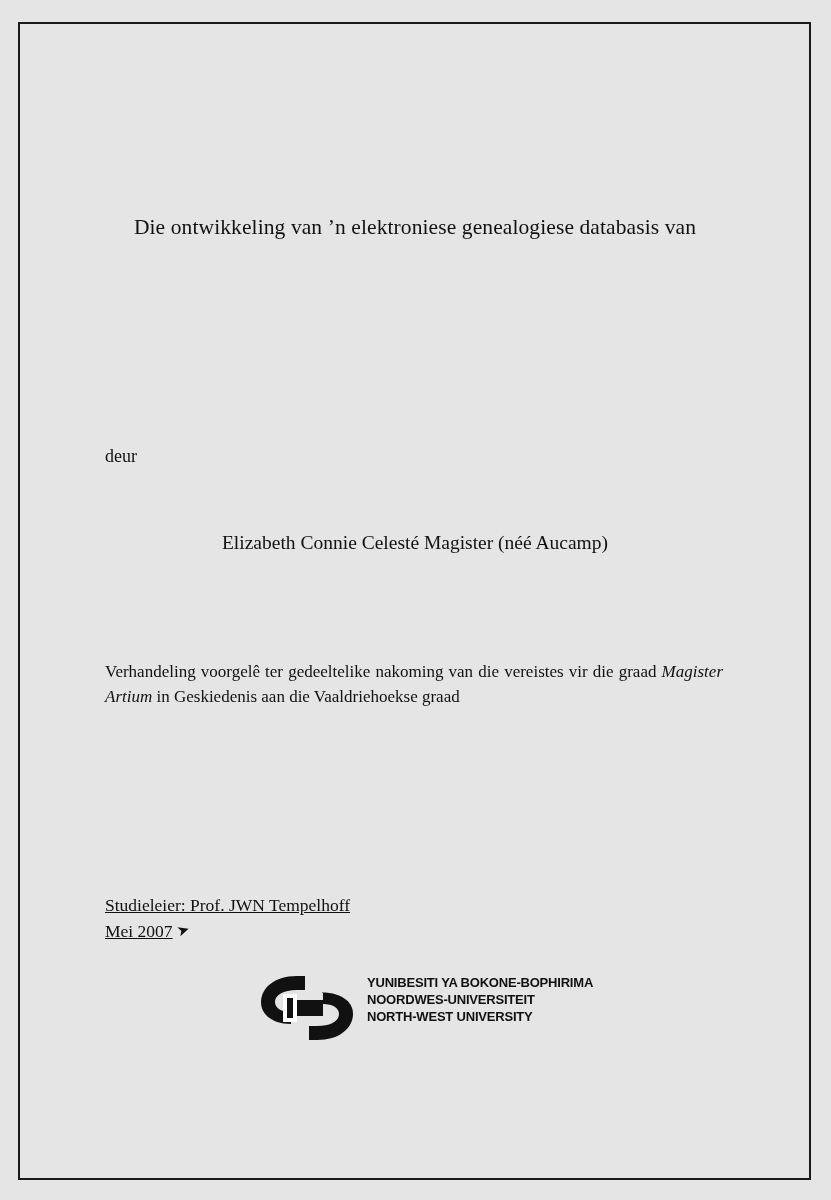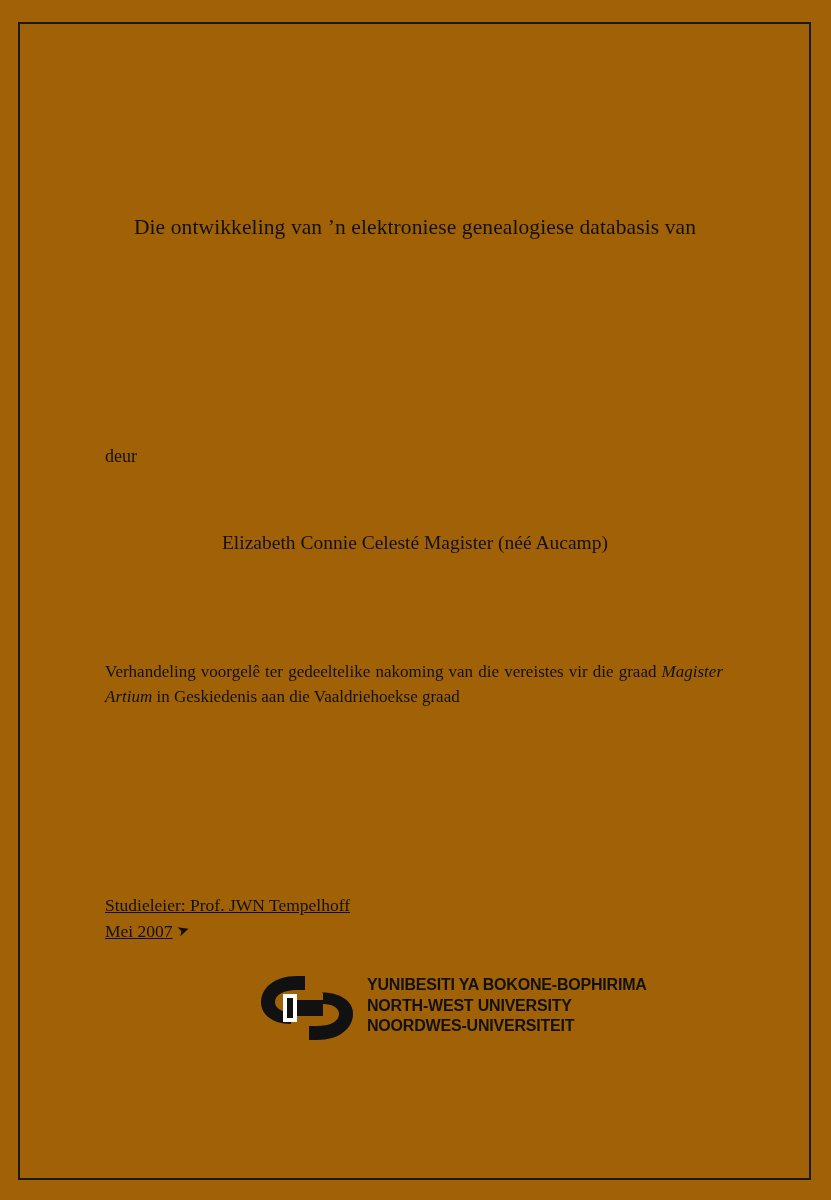--- a/index.html
+++ b/index.html
@@ -11,21 +11,21 @@
     width: 831px;
     height: 1200px;
     font-family: "Liberation Serif", serif;
     color: #111111;
     overflow: hidden;
   }
   .page {
     position: relative;
     width: 831px;
     height: 1200px;
-    background: #a16207;
+    background: #e5e5e5;
     box-sizing: border-box;
   }
   
   .page-frame {
     position: absolute;
     left: 18px;
     top: 22px;
     width: 793px;
     height: 1158px;
     border: 2px solid #1a1a1a;
@@ -119,21 +119,21 @@
     left: 0;
     top: 0;
     width: 108px;
     height: 72px;
   }
   .logo-text {
     position: absolute;
     left: 114px;
     top: 3px;
     font-family: "Liberation Sans", sans-serif;
-    font-size: 16px;
+    font-size: 13px;
     line-height: 1.29;
     font-weight: 700;
     letter-spacing: -0.2px;
     white-space: nowrap;
   }
   .logo-text span {
     display: block;
   }
 </style>
 </head>
@@ -168,19 +168,19 @@
     <div class="logo-block">
       <svg class="logo-mark" viewBox="0 0 108 72" xmlns="http://www.w3.org/2000/svg">
         <path d="M44 4 C20 4, 8 17, 8 30 C8 43, 20 52, 38 52 L38 40 C28 40, 22 36, 22 30 C22 23, 30 18, 44 18 L52 18 L52 4 Z" fill="#111111"></path>
         <path d="M64 20 C88 20, 100 29, 100 42 C100 55, 88 68, 64 68 L56 68 L56 54 L64 54 C78 54, 86 49, 86 42 C86 36, 80 32, 70 32 L70 20 Z" fill="#111111"></path>
         <rect x="38" y="28" width="32" height="16" fill="#111111"></rect>
         <rect x="30" y="22" width="14" height="28" fill="#ffffff"></rect>
         <rect x="34" y="26" width="6" height="20" fill="#111111"></rect>
       </svg>
       <div class="logo-text">
         <span>YUNIBESITI YA BOKONE-BOPHIRIMA</span>
+        <span>NOORDWES-UNIVERSITEIT</span>
         <span>NORTH-WEST UNIVERSITY</span>
-        <span>NOORDWES-UNIVERSITEIT</span>
       </div>
     </div>
 
   </div>
 </div>
 
 </body></html>

